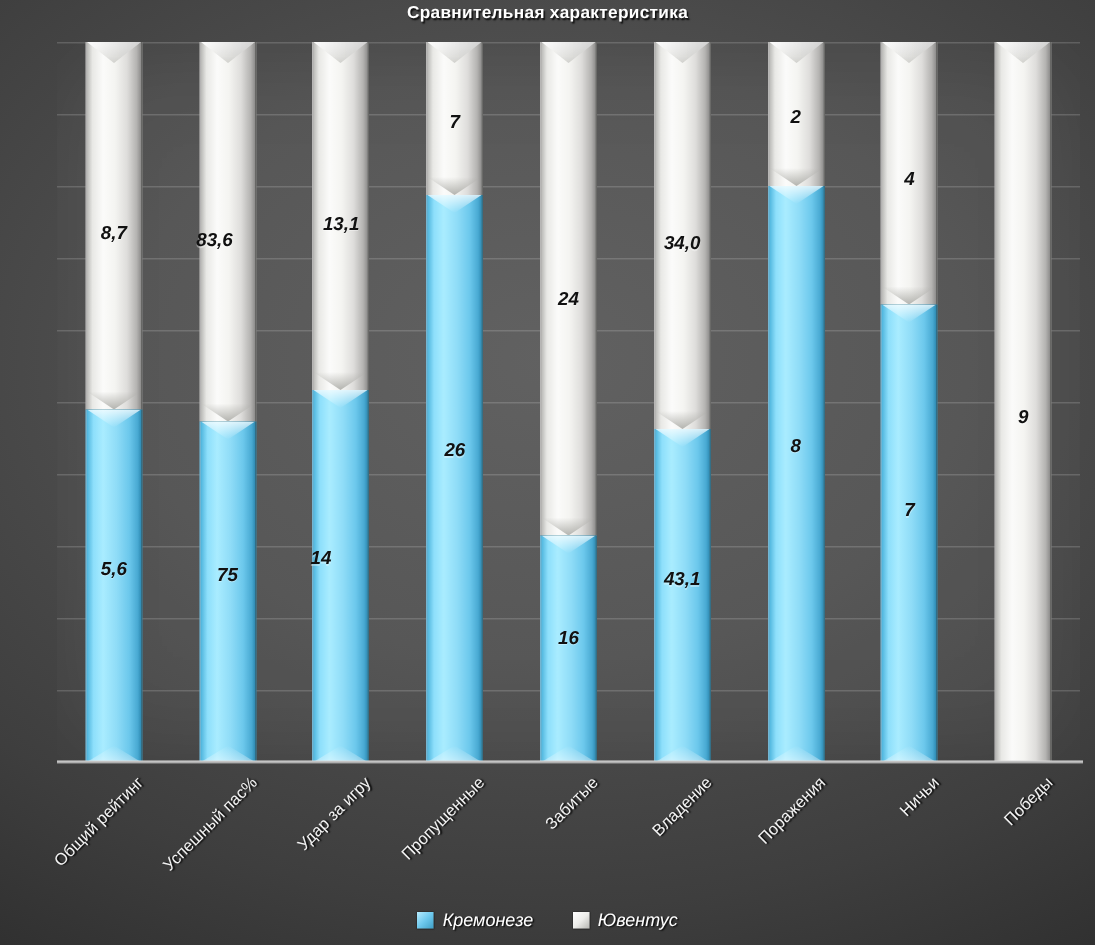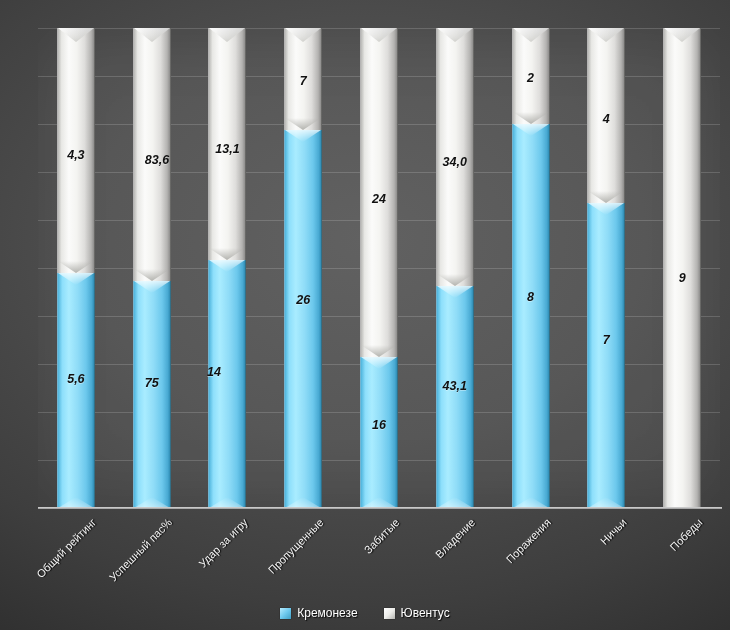--- a/index.html
+++ b/index.html
@@ -212,20 +212,21 @@
     display: flex;
     justify-content: center;
     align-items: center;
     gap: 26px;
     z-index: 40;
   }
   .legend-item {
     display: flex;
     align-items: center;
     gap: 6px;
+    font-style: italic;
   }
   .legend-swatch {
     width: 11px;
     height: 11px;
     display: inline-block;
     box-shadow: 0 0 1px rgba(0,0,0,0.7);
   }
   .legend-swatch.cyan {
     background: linear-gradient(135deg, #b7ecff 0%, #6ec9ee 50%, #3f9fc6 100%);
   }
@@ -236,20 +237,21 @@
     font-size: 12px;
     color: #ffffff;
     text-shadow: 1px 1px 1px rgba(0,0,0,0.85);
   }
 </style>
 </head>
 <body>
 
 <div id="chart-root">
 
+  <div id="chart-title">Сравнительная характеристика</div>
 
   <div id="plot-area">
     <div id="gridlines">
         <div class="gl" style="top: 0px;"></div>
         <div class="gl" style="top: 48px;"></div>
         <div class="gl" style="top: 96px;"></div>
         <div class="gl" style="top: 144px;"></div>
         <div class="gl" style="top: 192px;"></div>
         <div class="gl" style="top: 240px;"></div>
         <div class="gl" style="top: 288px;"></div>
@@ -267,34 +269,34 @@
         <div class="seg seg-top" style="height: 245px;">
           <div class="cap-top"></div>
           <div class="cap-shade"></div>
           <div class="cap-mid"></div>
         </div>
         <div class="seg seg-bot" style="height: 235px;">
           <div class="cap-mid-c"></div>
           <div class="cap-bottom"></div>
         </div>
       </div>
-      <div class="dlabel" style="left: 37.8889px; top: 127px;">4,3</div>
+      <div class="dlabel" style="left: 37.8889px; top: 127px;">8,7</div>
       <div class="dlabel" style="left: 37.8889px; top: 351px;">5,6</div>
       <div class="bar-group" style="left: 95px; width: 38px;">
         <div class="seg seg-top" style="height: 253px;">
           <div class="cap-top"></div>
           <div class="cap-shade"></div>
           <div class="cap-mid"></div>
         </div>
         <div class="seg seg-bot" style="height: 227px;">
           <div class="cap-mid-c"></div>
           <div class="cap-bottom"></div>
         </div>
       </div>
-      <div class="dlabel" style="left: 119px; top: 132px;">83,6</div>
+      <div class="dlabel" style="left: 105px; top: 132px;">83,6</div>
       <div class="dlabel" style="left: 113.667px; top: 355px; font-style: italic;">75</div>
       <div class="bar-group" style="left: 170px; width: 38px;">
         <div class="seg seg-top" style="height: 232px;">
           <div class="cap-top"></div>
           <div class="cap-shade"></div>
           <div class="cap-mid"></div>
         </div>
         <div class="seg seg-bot" style="height: 248px;">
           <div class="cap-mid-c"></div>
           <div class="cap-bottom"></div>

